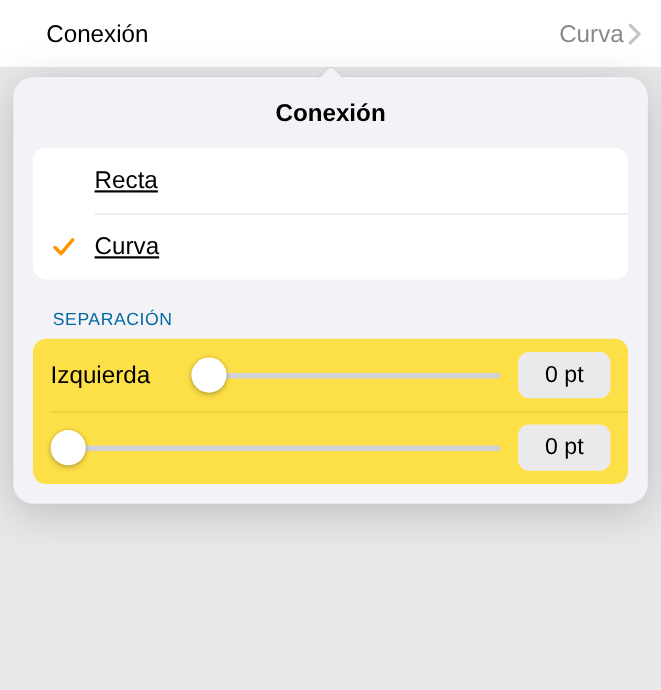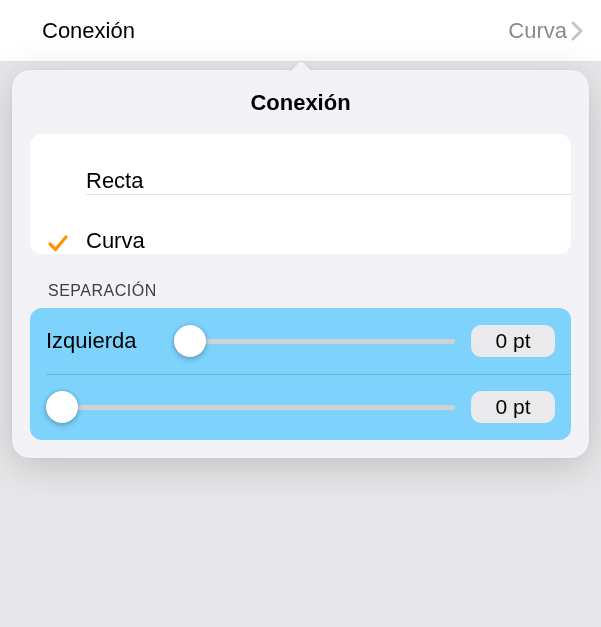--- a/index.html
+++ b/index.html
@@ -90,24 +90,25 @@
       padding: 20px 0 18px 0;
     }
     .option-list {
       margin: 0 18px 28px 18px;
       background: #fff;
       border-radius: 12px;
       overflow: hidden;
     }
     .option-row {
       display: flex;
-      align-items: flex-end;
+      align-items: center;
       height: 60px;
       padding: 0 18px 0 0;
       position: relative;
+      text-decoration: underline;
     }
     .option-row + .option-row::before {
       content: "";
       position: absolute;
       top: 0;
       left: 56px;
       right: 0;
       height: 1px;
       background: rgba(0,0,0,0.12);
     }
@@ -120,28 +121,28 @@
     }
     .check-slot svg {
       display: block;
     }
     .option-label {
       font-size: 22px;
       color: #000;
     }
     .section-header {
       font-size: 16px;
-      color: #404040;
+      color: #0369a1;
       letter-spacing: 0.5px;
       padding: 0 36px 8px 36px;
       text-transform: uppercase;
     }
     .slider-group {
       margin: 0 18px;
-      background: #7dd3fc;
+      background: #fde047;
       border-radius: 12px;
       overflow: hidden;
     }
     .slider-row {
       display: flex;
       align-items: center;
       height: 66px;
       padding: 0 16px;
       gap: 16px;
       position: relative;
@@ -180,21 +181,21 @@
       position: absolute;
       left: 0;
       width: 32px;
       height: 32px;
       background: #fff;
       border-radius: 50%;
       box-shadow: 0 0.5px 4px rgba(0,0,0,0.25), 0 3px 6px rgba(0,0,0,0.12);
     }
     .value-pill {
       width: 84px;
-      height: 32px;
+      height: 42px;
       background: #eaeaec;
       border-radius: 10px;
       display: flex;
       align-items: center;
       justify-content: center;
       font-size: 21px;
       color: #000;
       flex-shrink: 0;
     }
   </style>

